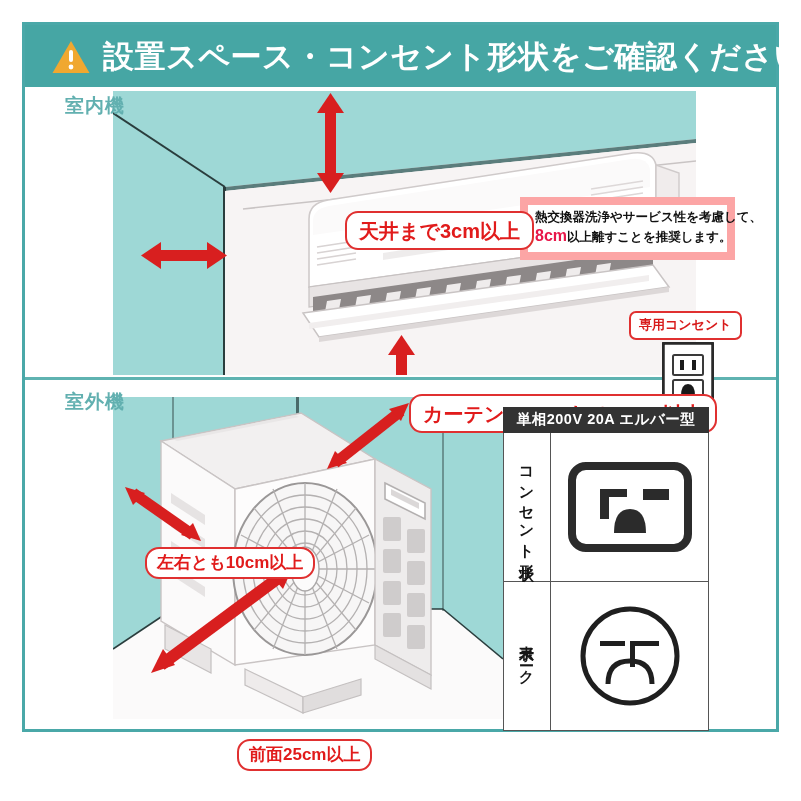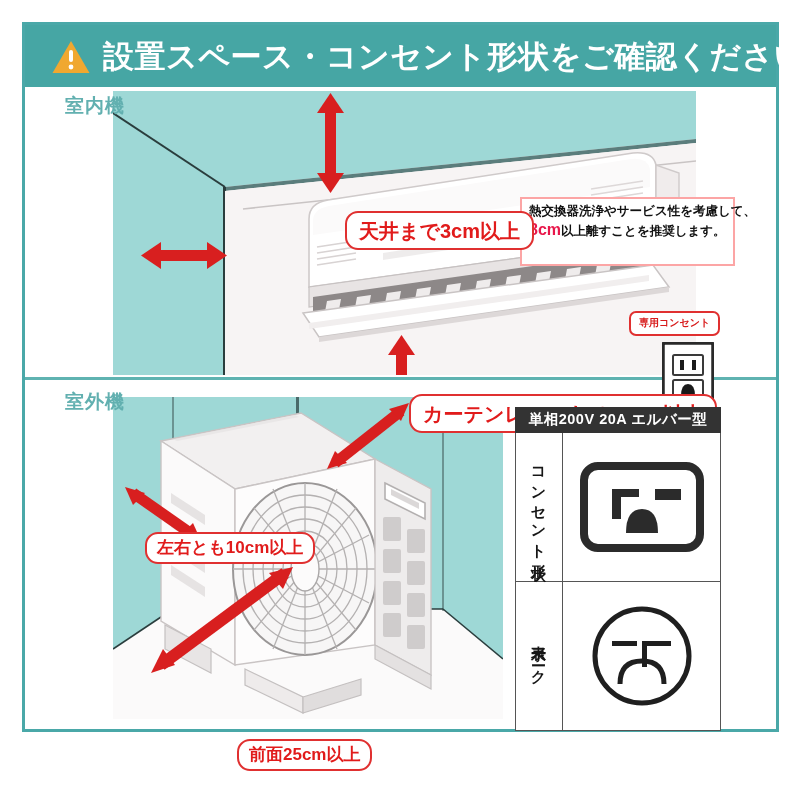--- a/index.html
+++ b/index.html
@@ -132,33 +132,33 @@
     padding: 5px 10px 6px;
     font-size: 17px;
   }
 
   
   .c-ceiling  { left: 320px; top: 124px; }
   .c-sides    { left: 122px; top: 225px; }
   .c-curtain  { left: 384px; top: 369px; }
 
   
-  .c-lr       { left: 120px; top: 507px; }
+  .c-lr       { left: 120px; top: 522px; border-radius: 14px; }
   .c-back     { left: 340px; top: 500px; }
   .c-front    { left: 212px; top: 674px; margin-top: 40px; }
 
   
   .notebox {
     position: absolute;
     left: 495px;
     top: 110px;
     width: 215px;
-    border: 2px solid #fca5a5;
-    background: #ffffff;
-    padding: 5px 7px 24px;
+    border: 8px solid #fca5a5;
+    background: #ffffff;
+    padding: 5px 7px 6px;
     box-sizing: border-box;
     z-index: 30;
     line-height: 1.25;
   }
   .notebox .l1 {
     font-size: 12.5px;
     color: #111111;
     font-weight: bold;
     white-space: nowrap;
   }
@@ -185,37 +185,37 @@
 
   
   .outlet-label {
     position: absolute;
     left: 604px;
     top: 224px;
     background: #ffffff;
     border: 2px solid #e03030;
     border-radius: 7px;
     color: #d81b1b;
-    font-size: 10px;
+    font-size: 13px;
     font-weight: bold;
     padding: 3px 8px 4px;
     white-space: nowrap;
     z-index: 30;
   }
   .outlet-art {
     position: absolute;
     left: 637px;
     top: 255px;
     z-index: 28;
   }
 
   
   .spec {
     position: absolute;
-    left: 490px;
+    left: 478px;
     top: 382px;
     width: 206px;
     z-index: 30;
   }
   .spec-head {
     background: #333333;
     color: #ffffff;
     font-size: 14.5px;
     font-weight: bold;
     text-align: center;

